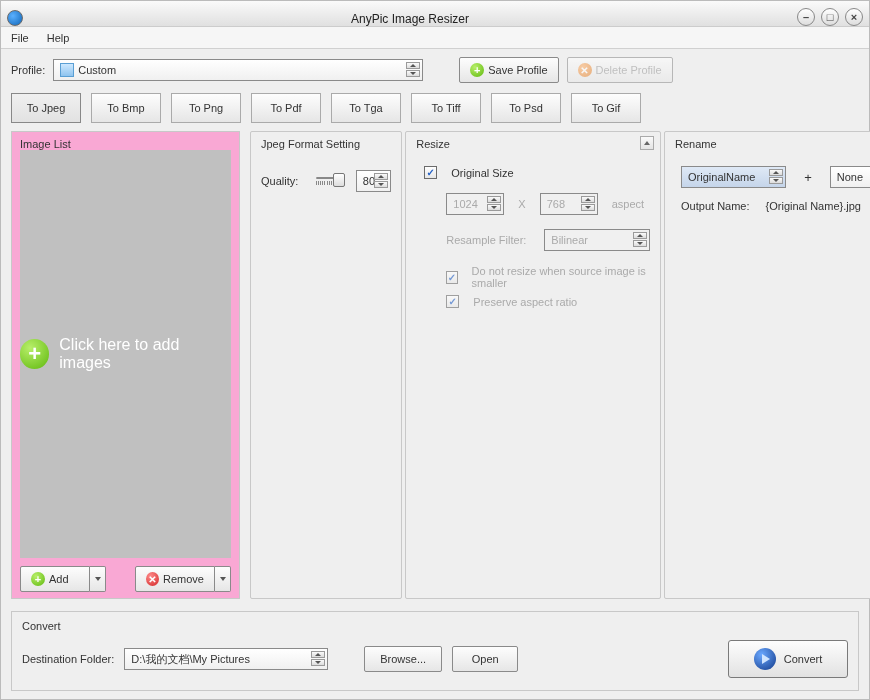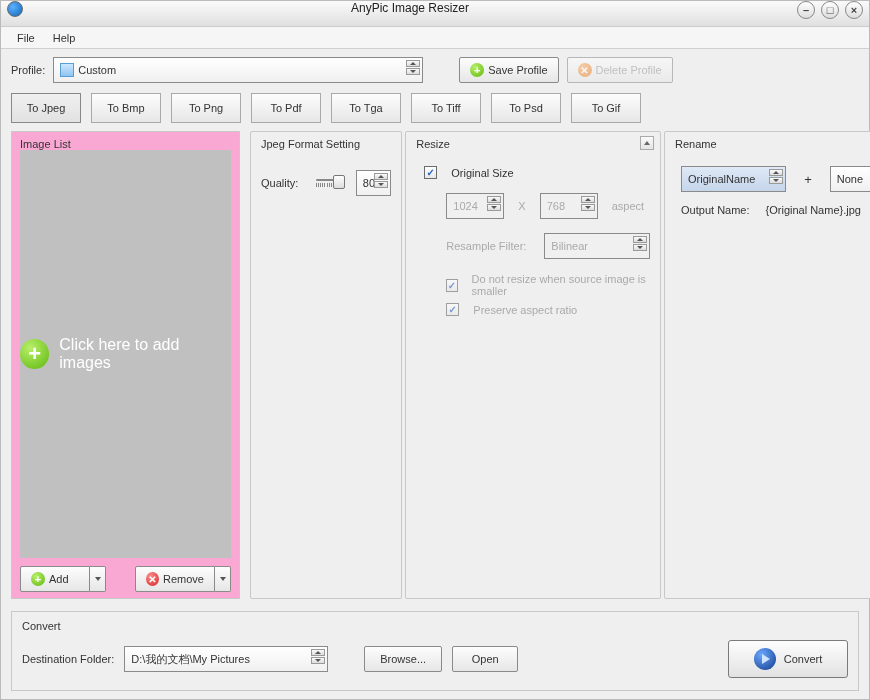--- a/index.html
+++ b/index.html
@@ -1,27 +1,27 @@
 <!DOCTYPE html>
 <html><head>
 <meta charset="utf-8">
 <style>
 *{box-sizing:border-box;margin:0;padding:0;font-family:Tahoma,Arial,sans-serif;font-size:11px;color:#333}
 body{background:#e8e8e8;width:870px;height:700px;overflow:hidden}
 .window{width:870px;height:700px;background:#efefef;border:1px solid #bbb;display:flex;flex-direction:column}
-.titlebar{height:26px;background:linear-gradient(#fafafa,#e0e0e0);border-bottom:1px solid #ccc;display:flex;align-items:flex-start;padding:0 6px;gap:6px}
+.titlebar{height:26px;background:linear-gradient(#fafafa,#e0e0e0);border-bottom:1px solid #ccc;display:flex;align-items:flex-end;padding:0 6px;gap:6px}
 .appicon{width:16px;height:16px;border-radius:50%;background:radial-gradient(circle at 35% 35%,#5bb0ff,#1066b8);border:1px solid #6a6a6a}
 .title{flex:1;text-align:center;font-size:12px;color:#222}
 .winbtn{width:18px;height:18px;border-radius:50%;background:linear-gradient(#fff,#ddd);border:1px solid #888;display:flex;align-items:center;justify-content:center;cursor:pointer;font-size:11px;font-weight:bold;color:#444}
-.menubar{height:22px;background:#f6f6f6;border-bottom:1px solid #d0d0d0;display:flex;align-items:center;padding:0 8px;gap:2px}
+.menubar{height:22px;background:#f6f6f6;border-bottom:1px solid #d0d0d0;display:flex;align-items:center;padding:0 2px;gap:2px}
 .menuitem{padding:2px 8px;cursor:pointer}
 .body{flex:1;padding:8px 10px;display:flex;flex-direction:column;gap:6px;background:#efefef}
 .row{display:flex;align-items:center;gap:8px}
 .label{color:#333}
-.select{height:22px;border:1px solid #8a8a8a;background:linear-gradient(#fff,#f0f0f0);display:flex;align-items:center;padding:12px 6px;position:relative;flex:1}
+.select{height:22px;border:1px solid #8a8a8a;background:linear-gradient(#fff,#f0f0f0);display:flex;align-items:center;padding:4px 6px;position:relative;flex:1}
 .select .spin{position:absolute;right:2px;top:2px;width:14px;display:flex;flex-direction:column;gap:1px}
 .spin div{height:7px;background:linear-gradient(#fafafa,#dcdcdc);border:1px solid #9a9a9a;display:flex;align-items:center;justify-content:center}
 .spin div::after{content:"";border-left:3px solid transparent;border-right:3px solid transparent}
 .spin .up::after{border-bottom:3px solid #555}
 .spin .dn::after{border-top:3px solid #555}
 .docicon{width:14px;height:14px;background:linear-gradient(#cde8ff,#8fc4ef);border:1px solid #5a9fd4;margin-right:4px}
 .btn{height:26px;padding:0 10px;border:1px solid #8a8a8a;background:linear-gradient(#fdfdfd,#e6e6e6);display:flex;align-items:center;gap:4px;cursor:pointer;border-radius:2px}
 .btn.disabled{opacity:.55;cursor:default}
 .plus{width:14px;height:14px;border-radius:50%;background:radial-gradient(circle at 35% 30%,#b8ef6a,#5fb80d);display:flex;align-items:center;justify-content:center;color:#fff;font-weight:bold}
 .xred{width:14px;height:14px;border-radius:50%;background:radial-gradient(circle at 35% 30%,#ffb069,#e07a20);display:flex;align-items:center;justify-content:center;color:#fff;font-weight:bold;font-size:10px}

